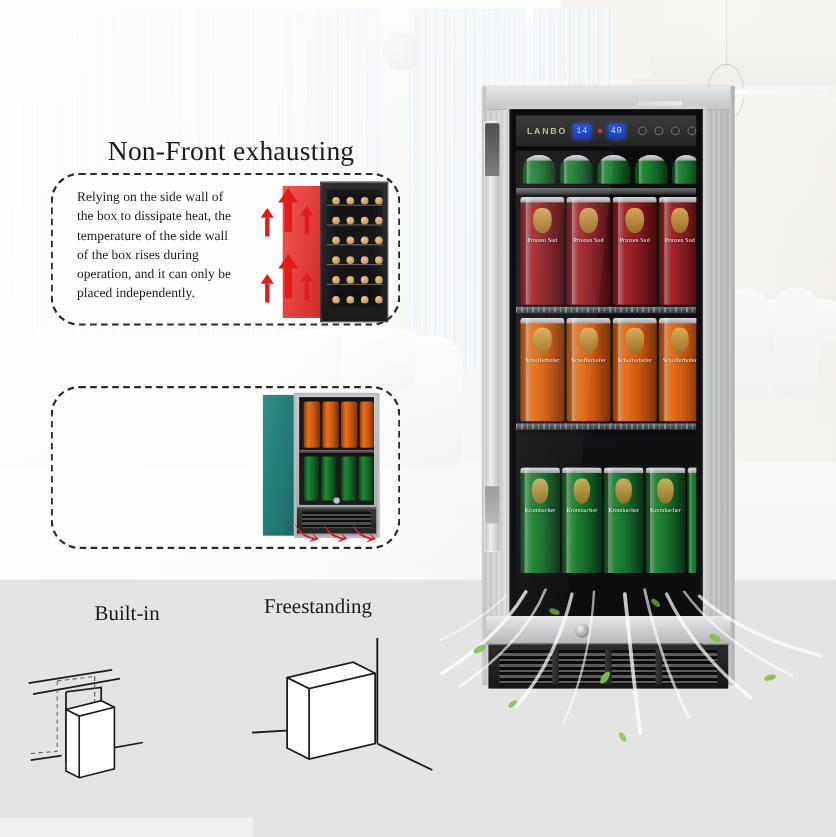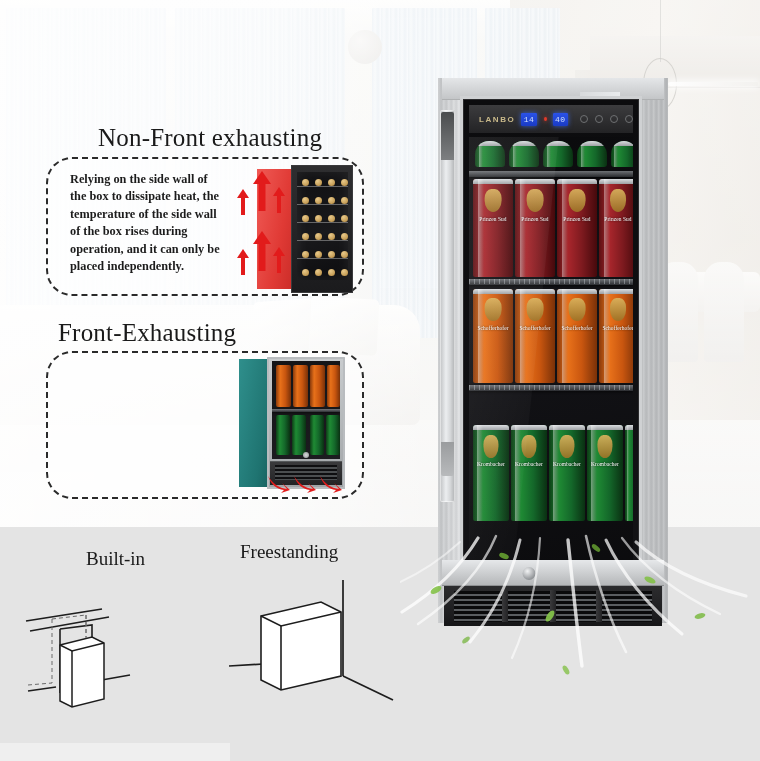--- a/index.html
+++ b/index.html
@@ -61,21 +61,21 @@
   
   .gray-band { position:absolute; left:0; top:527px; width:760px; height:234px; background:#e4e4e4; }
   .band-white-l { position:absolute; left:0; bottom:0; width:230px; height:18px; background:#fafafa; opacity:.5; }
 
   
   .section-head { position:absolute; font-size:25px; color:#1a1a1a; letter-spacing:.2px;
       white-space:nowrap; font-family:"Liberation Serif", serif; }
   #head-nonfront { left:70px; top:124px;margin-left:28px; }
   #head-front    { left:58px; top:319px; }
 
-  .callout { position:absolute; border:2px dashed #2a2a2a; border-radius:26px; background:rgba(255,255,255,.55);font-weight:bold; }
+  .callout { position:absolute; border:2px dashed #2a2a2a; border-radius:26px; background:rgba(255,255,255,.55); }
   #callout-nonfront { left:46px; top:157px; width:318px; height:139px; }
   #callout-front    { left:46px; top:351px; width:318px; height:148px; }
 
   .callout-text { position:absolute; font-size:12.3px; line-height:17.4px; color:#1c1c1c;
       font-family:"Liberation Serif", serif; }
   #text-nonfront { left:22px; top:12px; width:150px; }
   #text-front    { left:22px; top:16px; width:150px; }
 
   
   .mini-red-wrap { position:absolute; right:8px; top:6px; width:125px; height:128px; }
@@ -308,21 +308,20 @@
         <div class="head" style="border-left-width:6px;border-right-width:6px;border-bottom-width:9px;top:0;"></div>
         <div class="shaft" style="top:9px; width:4px; height:17px;"></div>
       </div>
       <div class="arr-up" style="left:44px; top:82px; width:12px; height:26px;">
         <div class="head" style="border-left-width:6px;border-right-width:6px;border-bottom-width:9px;top:0;"></div>
         <div class="shaft" style="top:9px; width:4px; height:17px;"></div>
       </div>
     </div>
   </div>
 
-  <div class="section-head" id="head-front">Front-Exhausting</div>
 
   <div class="callout" id="callout-front">
 
     <div class="mini-teal-wrap">
       <div class="mini-teal-side"></div>
       <div class="mini-teal-body">
         <div class="mini-teal-glass">
           <div class="mini-can can-org" style="left:4px;  top:4px;  width:15px; height:42px;"></div>
           <div class="mini-can can-org" style="left:21px; top:4px;  width:15px; height:42px;"></div>
           <div class="mini-can can-org" style="left:38px; top:4px;  width:15px; height:42px;"></div>

